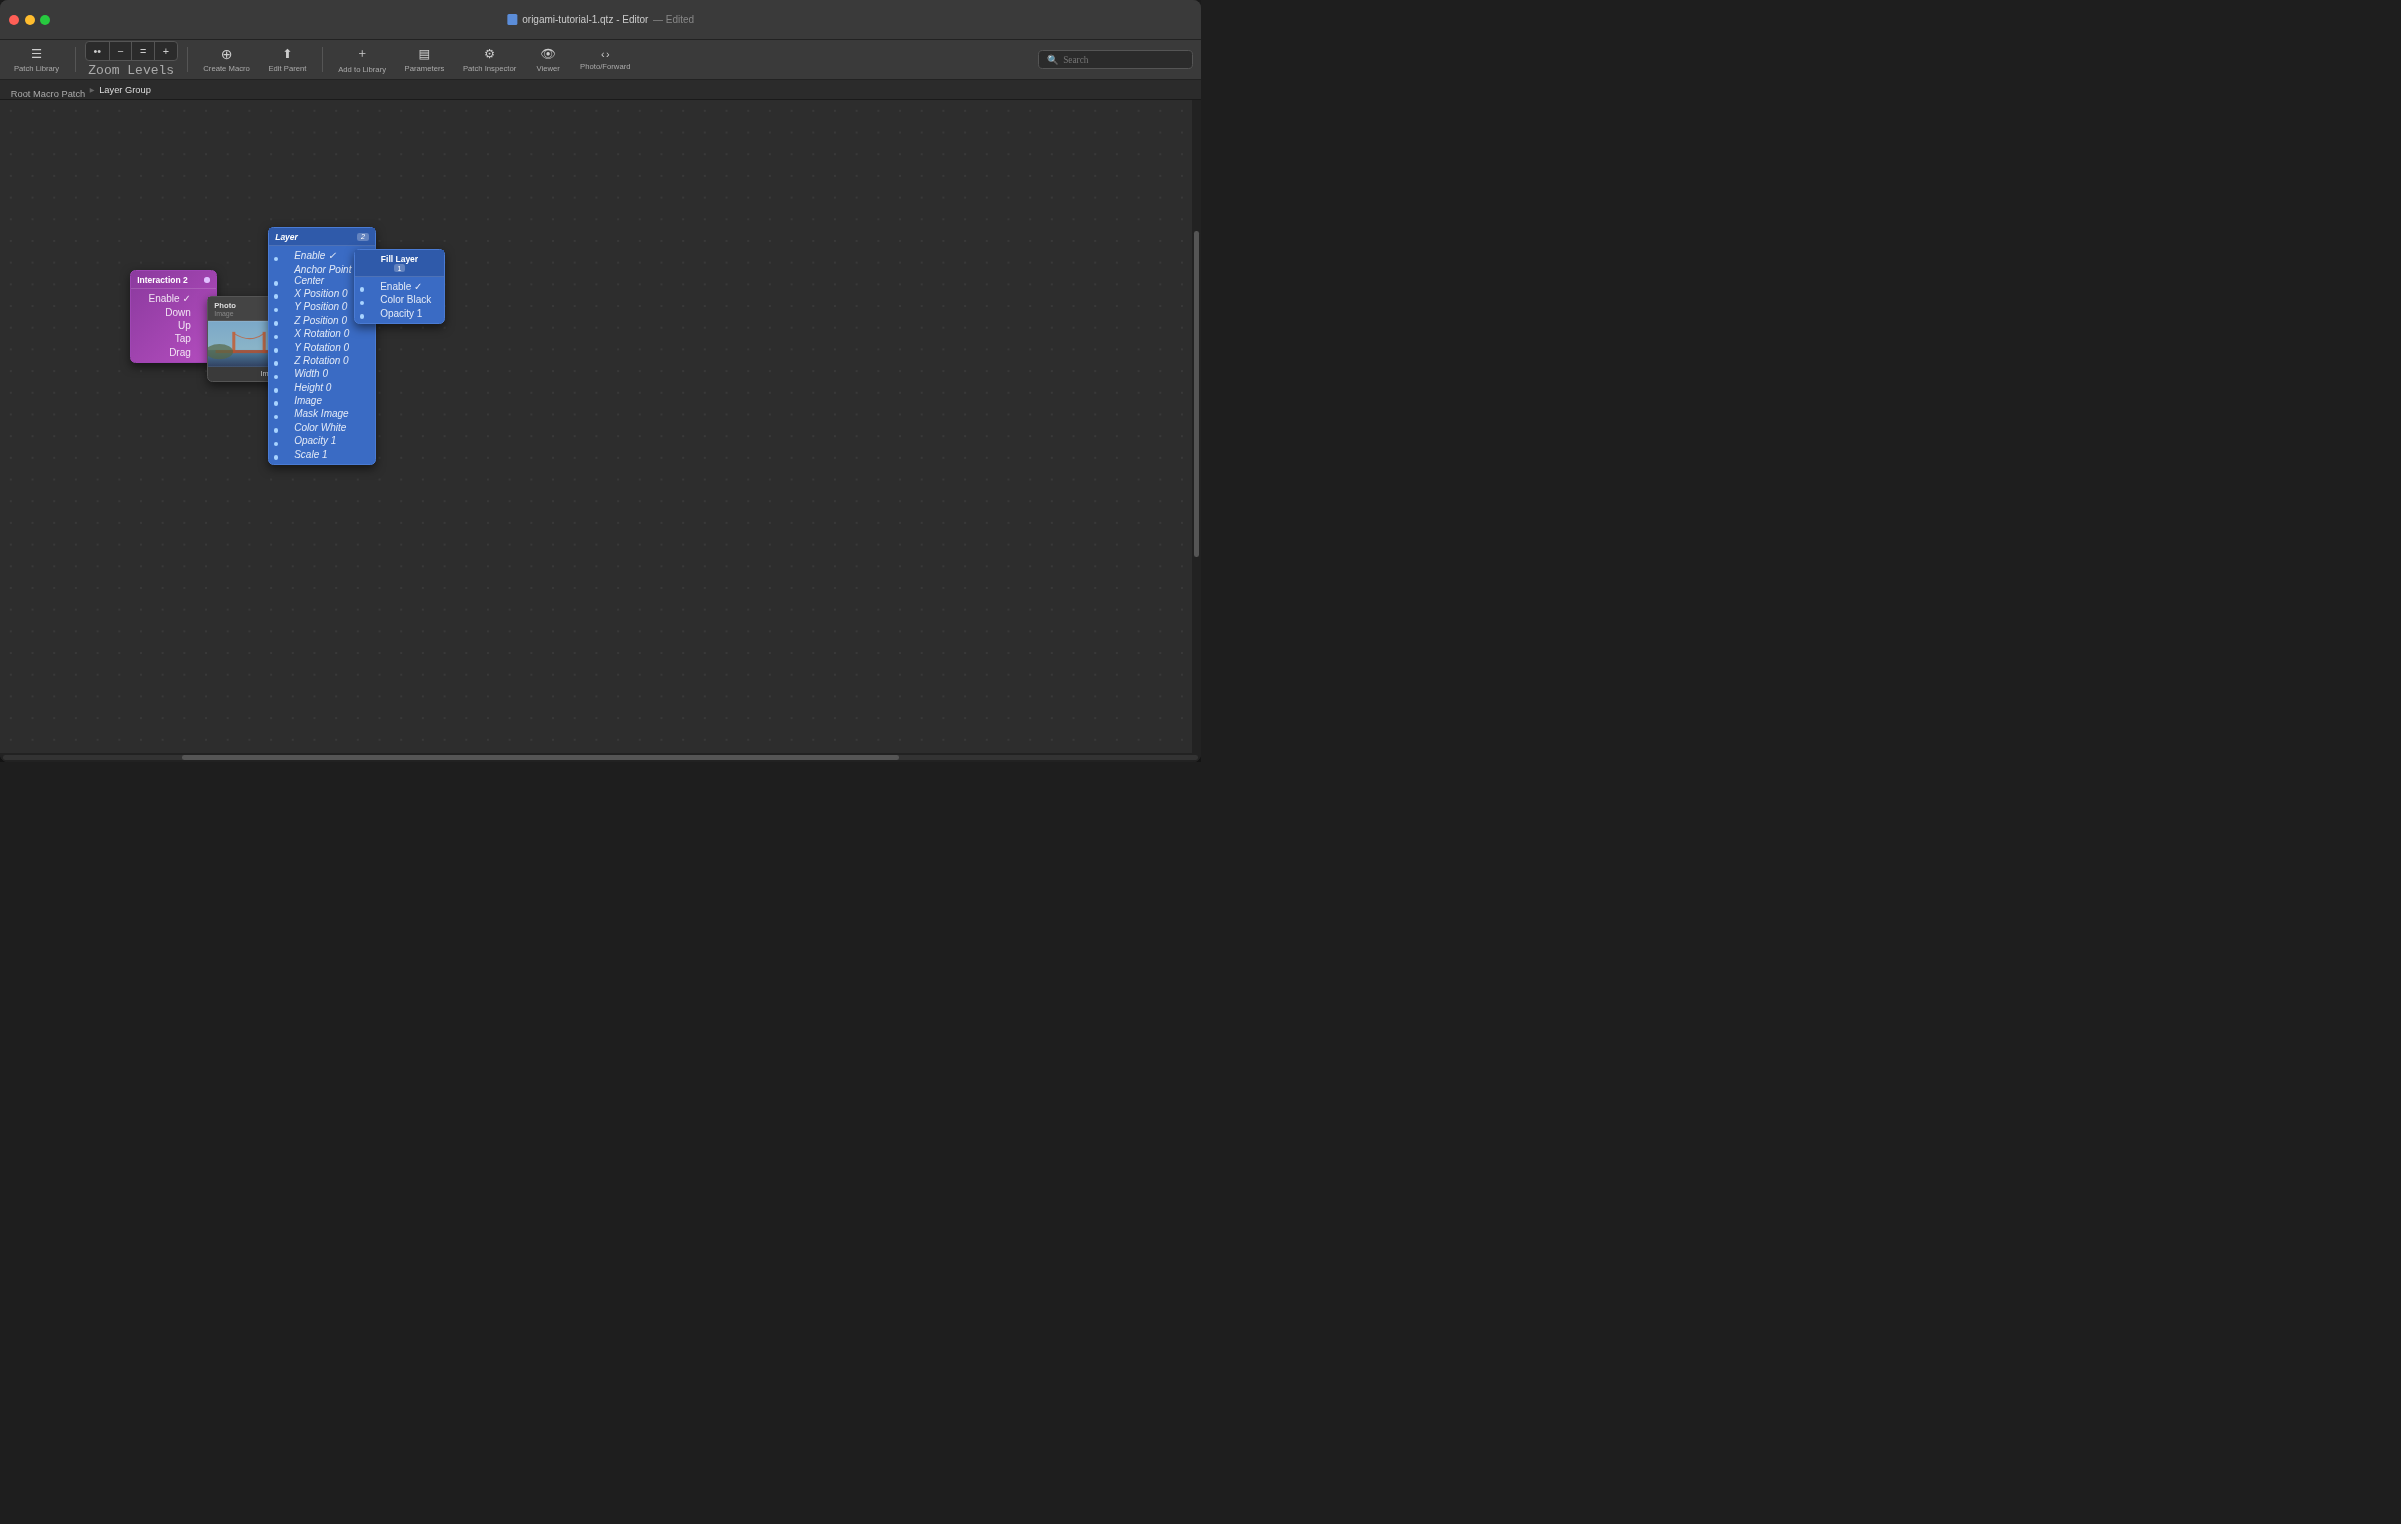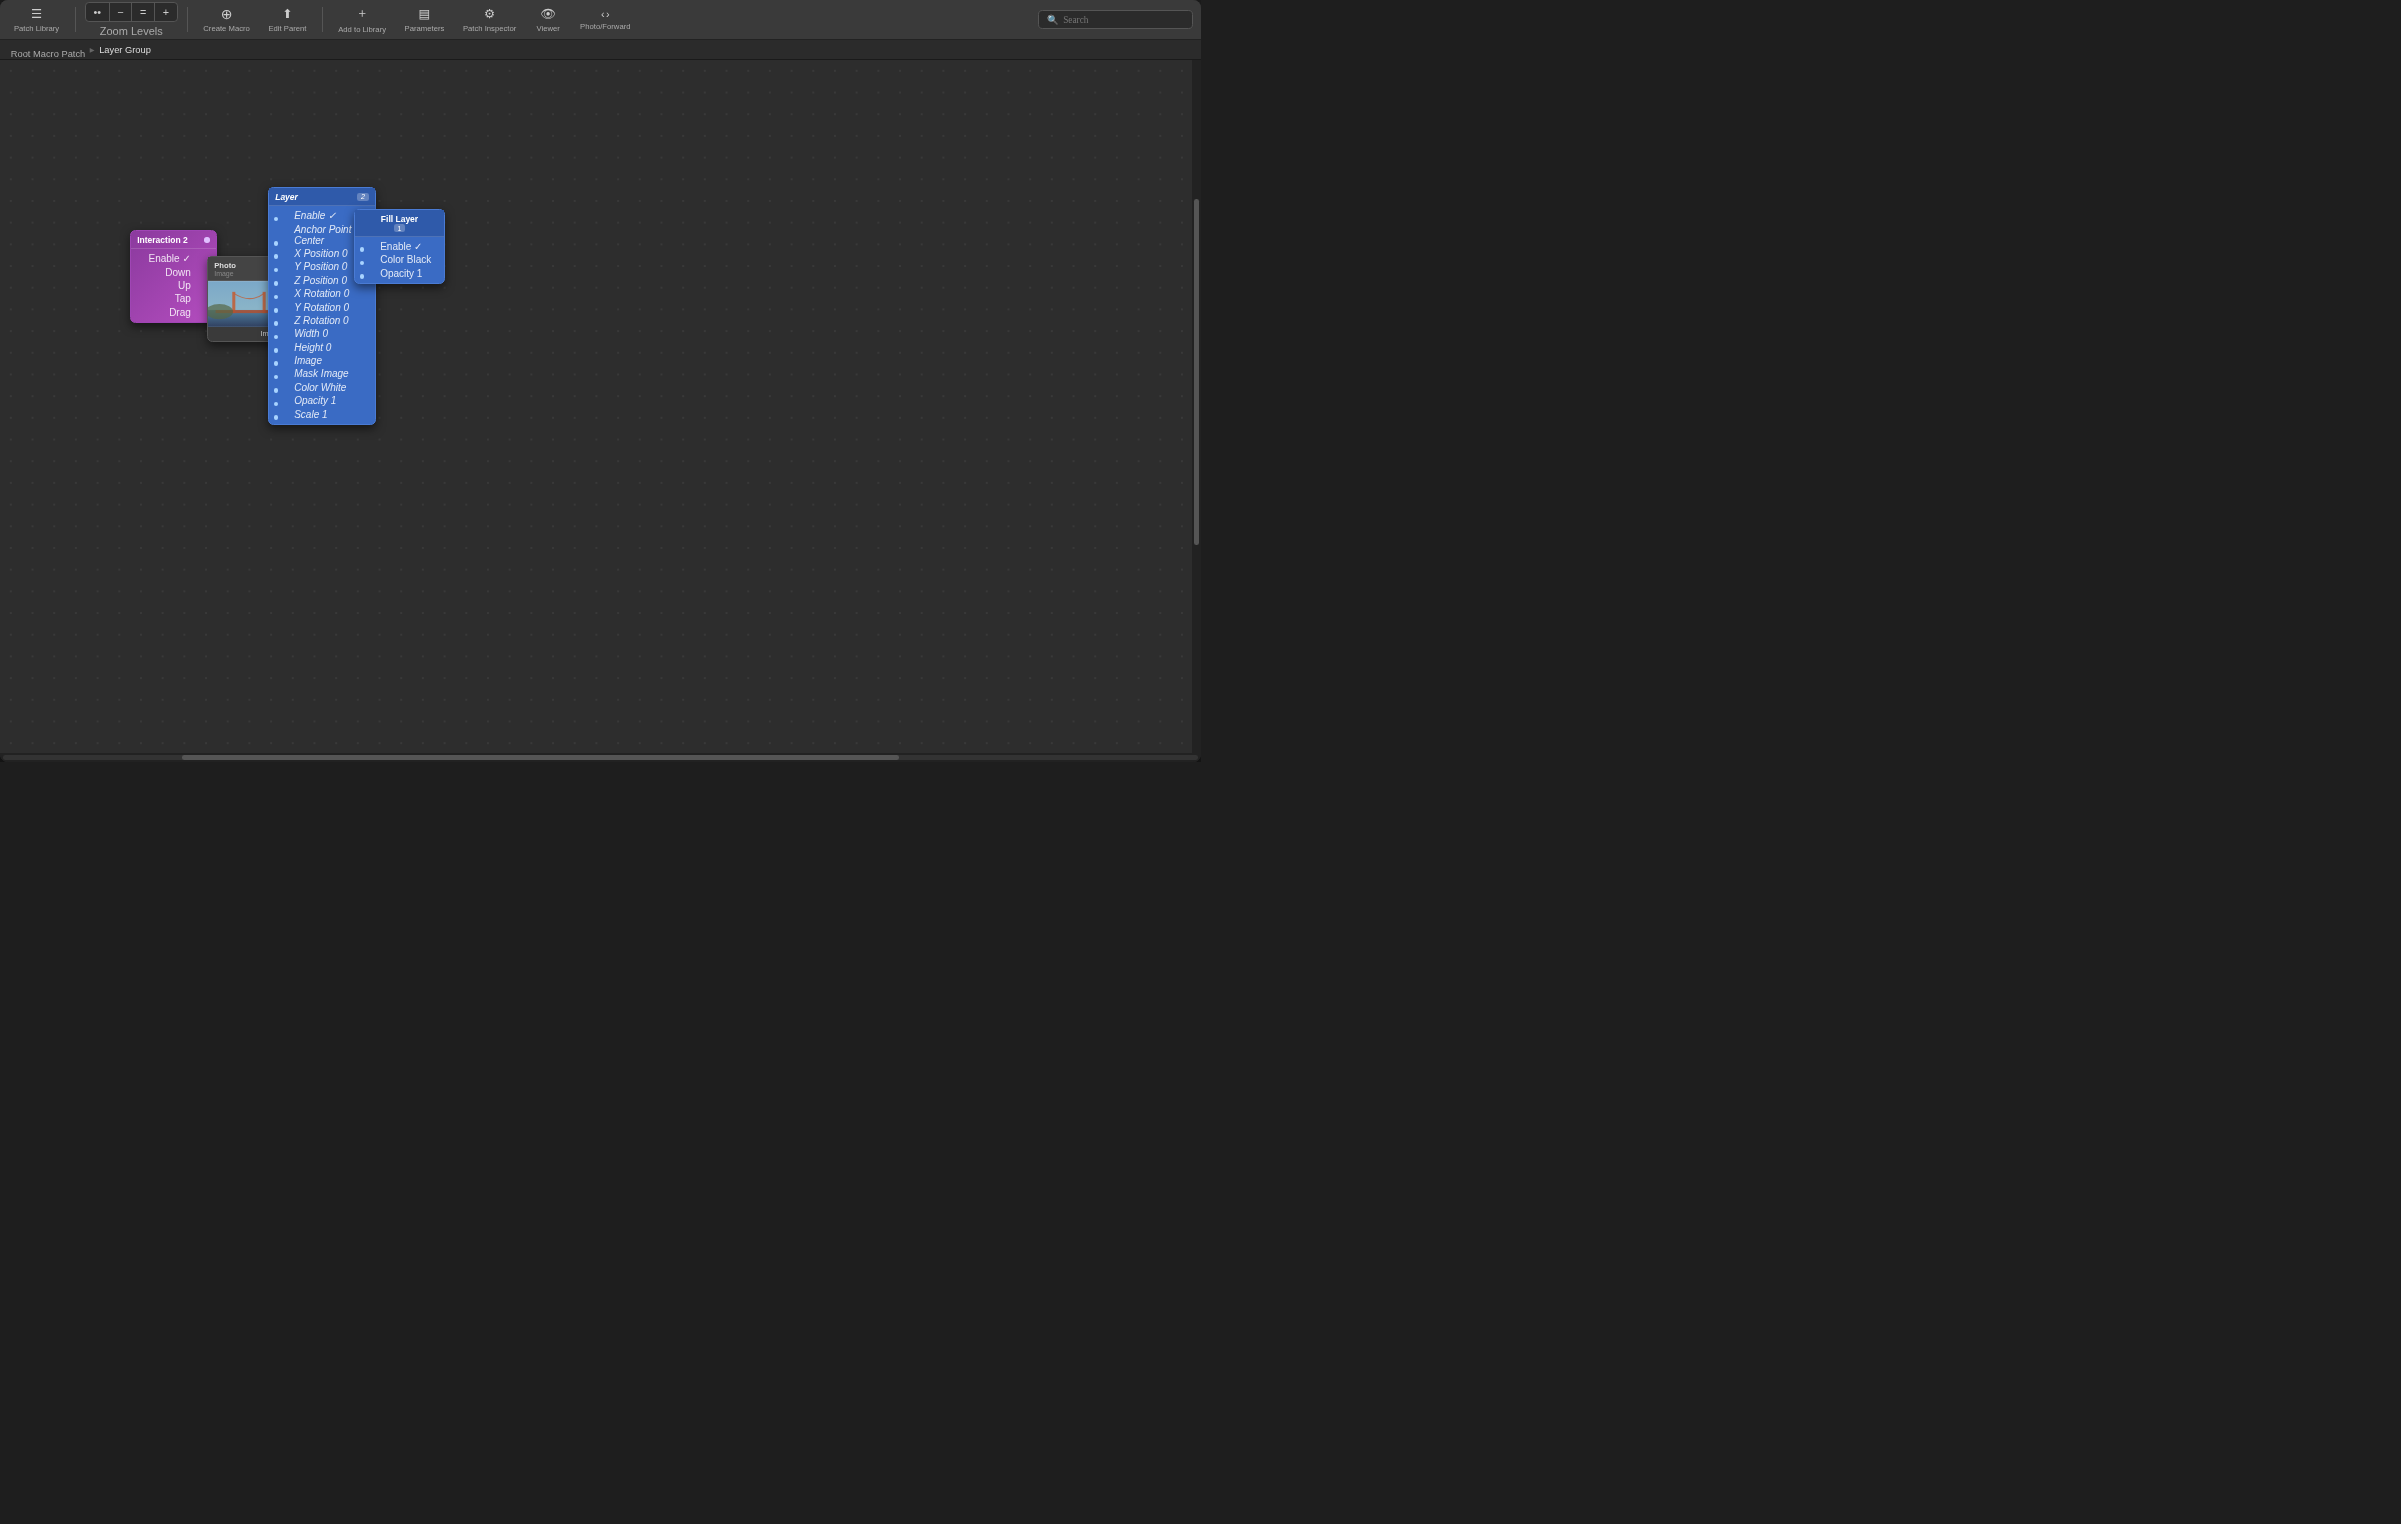--- a/index.html
+++ b/index.html
@@ -338,38 +338,50 @@
       background: #555;
       border-radius: 2.3px;
       left: 2.3px;
     }
   </style>
 </head>
 <body>
 
 <div class="window">
 
+  <div class="titlebar">
+    <div class="traffic-lights">
+      <div class="traffic-light close"></div>
+      <div class="traffic-light minimize"></div>
+      <div class="traffic-light maximize"></div>
+    </div>
+    <div class="titlebar-center">
+      <div class="titlebar-icon"></div>
+      <span>origami-tutorial-1.qtz - Editor</span>
+      <span style="color:#888;">— Edited</span>
+    </div>
+  </div>
 
   <div class="toolbar">
 
     <div class="toolbar-btn">
       <span class="icon">☰</span>
       <span class="label">Patch Library</span>
     </div>
 
     <div class="toolbar-separator"></div>
 
     <div style="display:flex;flex-direction:column;align-items:center;gap:2.3px;">
       <div class="zoom-controls">
         <div class="zoom-btn">••</div>
         <div class="zoom-btn">−</div>
         <div class="zoom-btn">=</div>
         <div class="zoom-btn">+</div>
       </div>
-      <span class="label" style="font-size:11px;color:#aaa;">Zoom Levels</span>
+      <span class="label" style="font-size:13px;color:#aaa;font-family:Liberation Mono, monospace;">Zoom Levels</span>
     </div>
 
     <div class="toolbar-separator"></div>
 
     <div class="toolbar-btn">
       <span class="icon" style="font-size:14px;color:#ccc;">⊕</span>
       <span class="label">Create Macro</span>
     </div>
 
     <div class="toolbar-btn">

